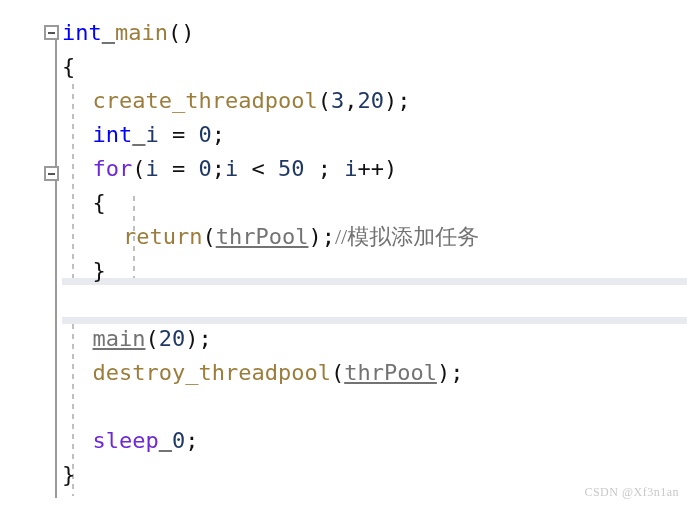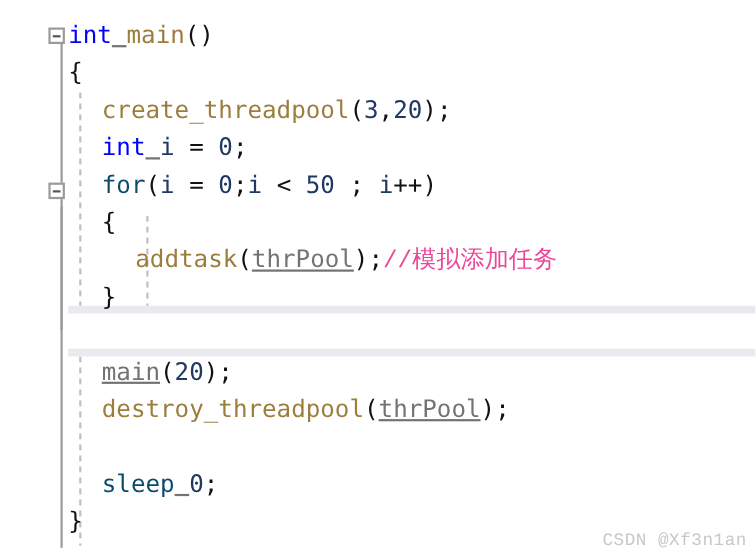--- a/index.html
+++ b/index.html
@@ -89,35 +89,35 @@
     width: 687px;
     height: 34px;
     line-height: 34px;
     font-size: 22px;
     white-space: pre;
     font-family: "DejaVu Sans Mono", monospace;
     letter-spacing: 0px;
   }
   .tok { font-family: "DejaVu Sans Mono", monospace; }
   .t-kw      { color: #0000ff; }
-  .t-ctrl    { color: #0c4a6e; }
+  .t-ctrl    { color: #6d28d9; }
   .t-fn      { color: #9b7d3c; }
   .t-var     { color: #1f3864; }
   .t-num     { color: #1f3864; }
   .t-punct   { color: #111111; }
   .t-plain   { color: #737373; text-decoration: underline; }
-  .t-comment { color: #ec4899; font-family: Liberation Mono, monospace; }
+  .t-comment { color: #737373; font-family: Liberation Serif, serif; }
 
   
   .watermark {
     position: absolute;
     right: 8px;
     bottom: 6px;
-    font-family: Liberation Mono, monospace;
-    font-size: 16px;
+    font-family: Liberation Serif, serif;
+    font-size: 12px;
     color: #c8c8c8;
     letter-spacing: 0.5px;
     user-select: none;
   }
 </style>
 </head>
 <body>
 
 <div id="editor">
 
@@ -135,21 +135,21 @@
 
   <div class="line-highlight" style="top: 278px; height: 46px;"></div>
 
   <div class="code-layer">
       <div class="code-line" style="top: 16px; padding-left: 62px;"><span class="tok t-kw">int</span><span class="tok t-plain"> </span><span class="tok t-fn">main</span><span class="tok t-punct">()</span></div>
       <div class="code-line" style="top: 50px; padding-left: 62px;"><span class="tok t-punct">{</span></div>
       <div class="code-line" style="top: 84px; padding-left: 92.5px;"><span class="tok t-fn">create_threadpool</span><span class="tok t-punct">(</span><span class="tok t-num">3</span><span class="tok t-punct">,</span><span class="tok t-num">20</span><span class="tok t-punct">);</span></div>
       <div class="code-line" style="top: 118px; padding-left: 92.5px;"><span class="tok t-kw">int</span><span class="tok t-plain"> </span><span class="tok t-var">i</span><span class="tok t-punct"> = </span><span class="tok t-num">0</span><span class="tok t-punct">;</span></div>
       <div class="code-line" style="top: 152px; padding-left: 92.5px;"><span class="tok t-ctrl">for</span><span class="tok t-punct">(</span><span class="tok t-var">i</span><span class="tok t-punct"> = </span><span class="tok t-num">0</span><span class="tok t-punct">;</span><span class="tok t-var">i</span><span class="tok t-punct"> &lt; </span><span class="tok t-num">50</span><span class="tok t-punct"> ; </span><span class="tok t-var">i</span><span class="tok t-punct">++)</span></div>
       <div class="code-line" style="top: 186px; padding-left: 92.5px;"><span class="tok t-punct">{</span></div>
-      <div class="code-line" style="top: 220px; padding-left: 123px;"><span class="tok t-fn">addtask</span><span class="tok t-punct">(</span><span class="tok t-plain">thrPool</span><span class="tok t-punct">);</span><span class="tok t-comment">//模拟添加任务</span></div>
+      <div class="code-line" style="top: 220px; padding-left: 123px;"><span class="tok t-fn">return</span><span class="tok t-punct">(</span><span class="tok t-plain">thrPool</span><span class="tok t-punct">);</span><span class="tok t-comment">//模拟添加任务</span></div>
       <div class="code-line" style="top: 254px; padding-left: 92.5px;"><span class="tok t-punct">}</span></div>
       <div class="code-line" style="top: 288px; padding-left: 62px;"></div>
       <div class="code-line" style="top: 322px; padding-left: 92.5px;"><span class="tok t-plain">main</span><span class="tok t-punct">(</span><span class="tok t-num">20</span><span class="tok t-punct">);</span></div>
       <div class="code-line" style="top: 356px; padding-left: 92.5px;"><span class="tok t-fn">destroy_threadpool</span><span class="tok t-punct">(</span><span class="tok t-plain">thrPool</span><span class="tok t-punct">);</span></div>
       <div class="code-line" style="top: 390px; padding-left: 62px;"></div>
       <div class="code-line" style="top: 424px; padding-left: 92.5px;"><span class="tok t-ctrl">sleep</span><span class="tok t-plain"> </span><span class="tok t-num">0</span><span class="tok t-punct">;</span></div>
       <div class="code-line" style="top: 458px; padding-left: 62px;"><span class="tok t-punct">}</span></div>
     </div>
 
   <div class="watermark">CSDN @Xf3n1an</div>

